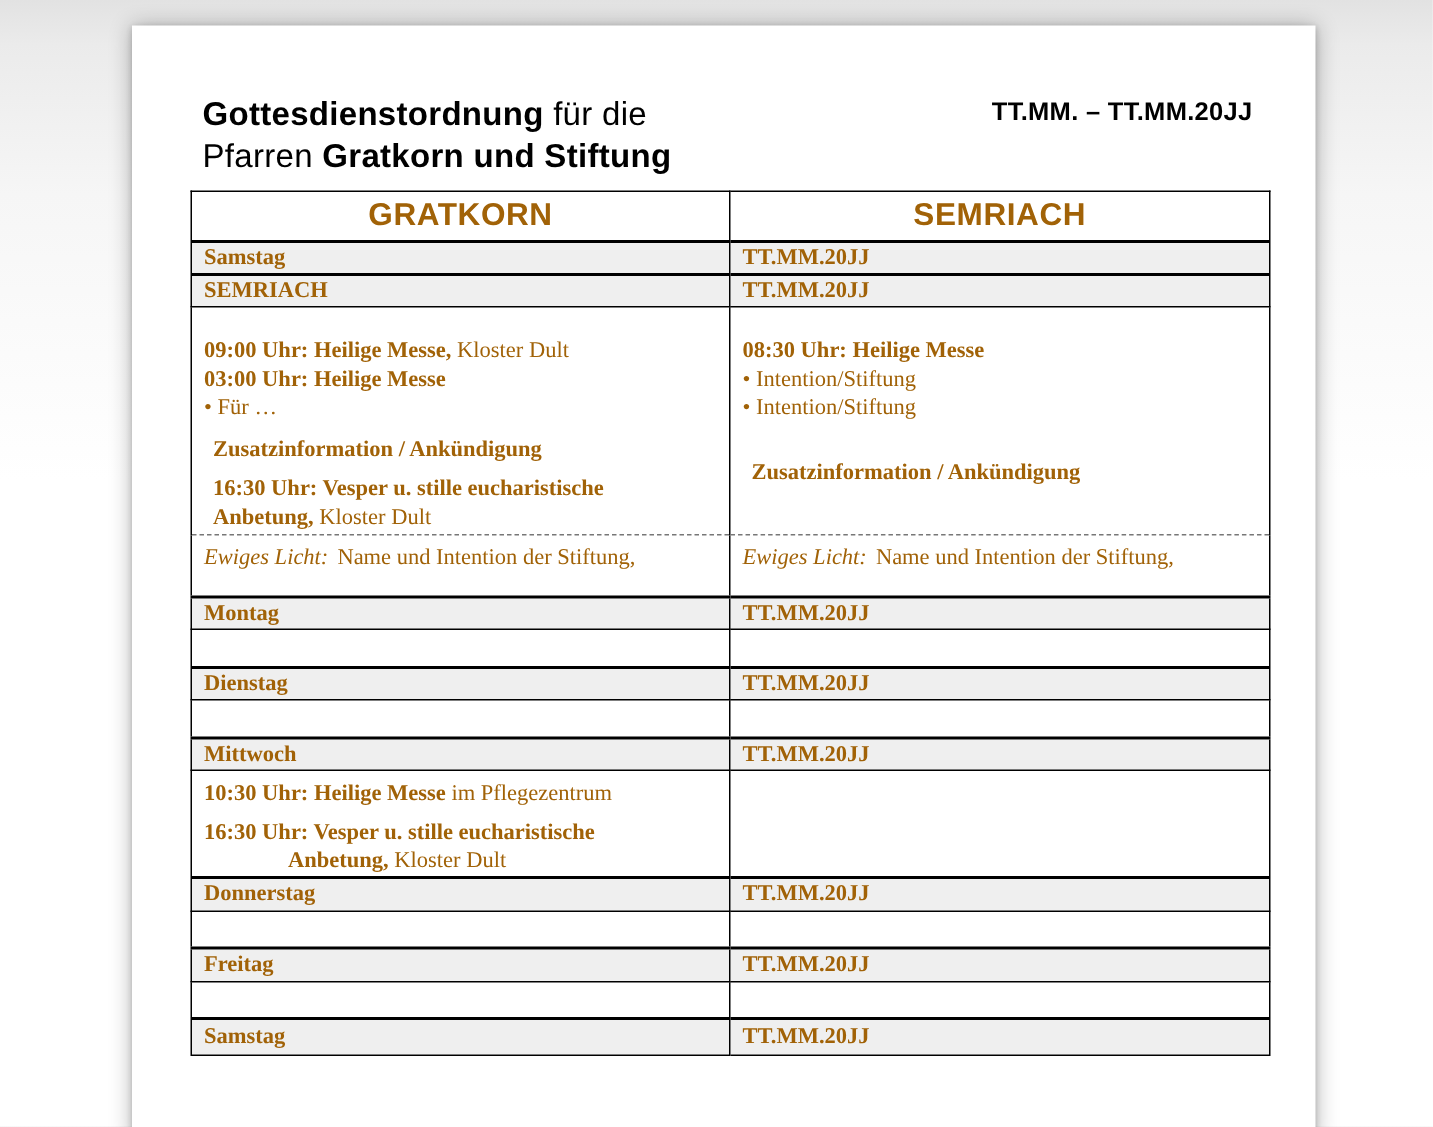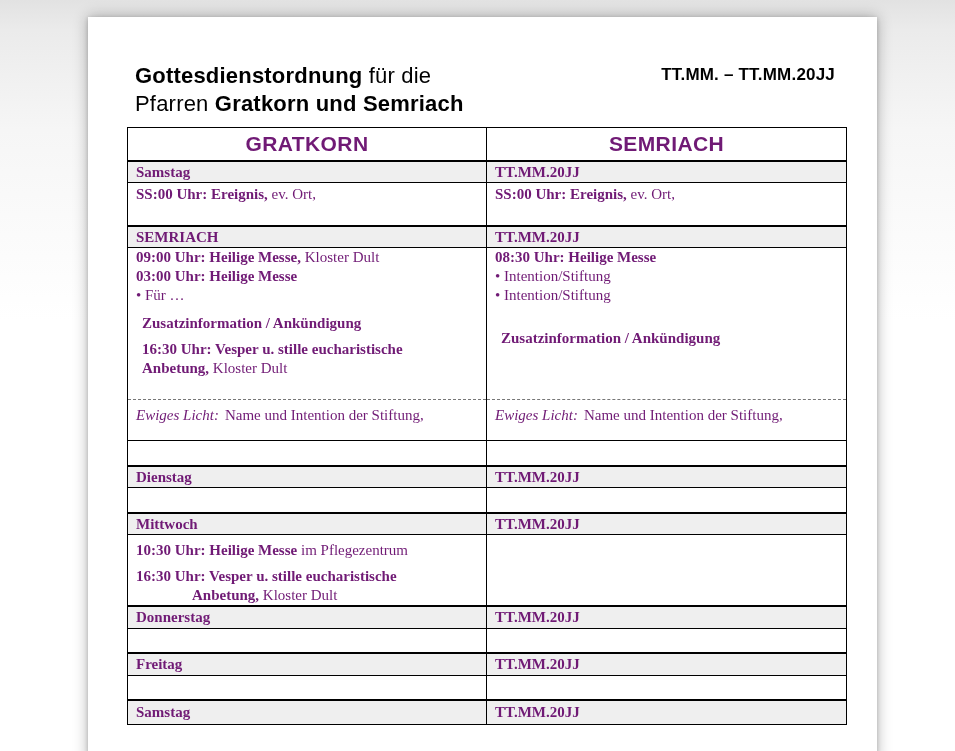--- a/index.html
+++ b/index.html
@@ -45,21 +45,21 @@
     border-collapse: collapse;
     table-layout: fixed;
     border: 1.5px solid #000;
   }
   col.c-left  { width: 359px; }
   col.c-right { width: 360px; }
   th, td {
     border: 1px solid #000;
     font-family: "Liberation Serif", serif;
     font-size: 15px;
-    color: #701a75;
+    color: #a16207;
     vertical-align: top;
     padding: 0 8px;
     overflow: hidden;
   }
   th {
     font-family: "Liberation Sans", sans-serif;
     font-size: 21px;
     font-weight: bold;
     letter-spacing: 0.4px;
     height: 33px;
@@ -69,21 +69,21 @@
   }
   tr.day td {
     background: #efefef;
     border-top: 2px solid #000;
     font-weight: bold;
     height: 22px;
     vertical-align: middle;
     padding-top: 1px;
   }
   tr.event td  { height: 43px; padding-top: 3px; }
-  tr.sunday td { height: 152px; padding-top: 0; border-bottom: 1px dashed #777; }
+  tr.sunday td { height: 152px; padding-top: 20px; border-bottom: 1px dashed #777; }
   tr.ewiges td { height: 41px; padding-top: 7px; border-top: 0 none; margin-top: 20px; }
   tr.empty td  { height: 25px; }
   tr.wed-content td { height: 66px; padding-top: 6px; }
   tr.last td   { height: 24px; border-bottom: 0 none; vertical-align: middle; font-weight: bold; background:#efefef; border-top:2px solid #000; }
   .b  { font-weight: bold; }
   .it { font-style: italic; }
   .line { line-height: 19px; }
   .indent { margin-left: 6px; }
   .big-indent { margin-left: 56px; }
   .mt7  { margin-top: 7px; }
@@ -92,21 +92,21 @@
   .ew-text { margin-left: 6px; }
 </style>
 </head>
 <body>
 
 <div class="page">
 
   <div class="doc-header">
     <div class="doc-title">
       <span class="b">Gottesdienstordnung</span><span> für die</span><br>
-      <span>Pfarren </span><span class="b">Gratkorn und Semriach</span>
+      <span>Pfarren </span><span class="b">Gratkorn und Stiftung</span>
     </div>
     <div class="date-range">TT.MM. – TT.MM.20JJ</div>
   </div>
 
   <table class="schedule">
     <colgroup>
         <col class="c-left">
         <col class="c-right">
       </colgroup>
 
@@ -114,28 +114,20 @@
         <tr>
       <th>GRATKORN</th>
       <th>SEMRIACH</th>
     </tr>
 
     <tr class="day">
       <td>Samstag</td>
       <td>TT.MM.20JJ</td>
     </tr>
 
-    <tr class="event">
-      <td>
-        <span class="b">SS:00 Uhr: Ereignis,</span><span> ev. Ort,</span>
-      </td>
-      <td>
-        <span class="b">SS:00 Uhr: Ereignis,</span><span> ev. Ort,</span>
-      </td>
-    </tr>
 
     <tr class="day">
       <td>SEMRIACH</td>
       <td>TT.MM.20JJ</td>
     </tr>
 
     <tr class="sunday">
       <td>
         <div class="line"><span class="b">09:00 Uhr: Heilige Messe,</span><span> Kloster Dult</span></div>
         <div class="line b">03:00 Uhr: Heilige Messe</div>
@@ -154,20 +146,24 @@
 
     <tr class="ewiges">
       <td>
         <span class="it">Ewiges Licht:</span><span class="ew-text">Name und Intention der Stiftung,</span>
       </td>
       <td>
         <span class="it">Ewiges Licht:</span><span class="ew-text">Name und Intention der Stiftung,</span>
       </td>
     </tr>
 
+    <tr class="day">
+      <td>Montag</td>
+      <td>TT.MM.20JJ</td>
+    </tr>
     <tr class="empty">
       <td></td>
       <td></td>
     </tr>
 
     <tr class="day">
       <td>Dienstag</td>
       <td>TT.MM.20JJ</td>
     </tr>
     <tr class="empty">

